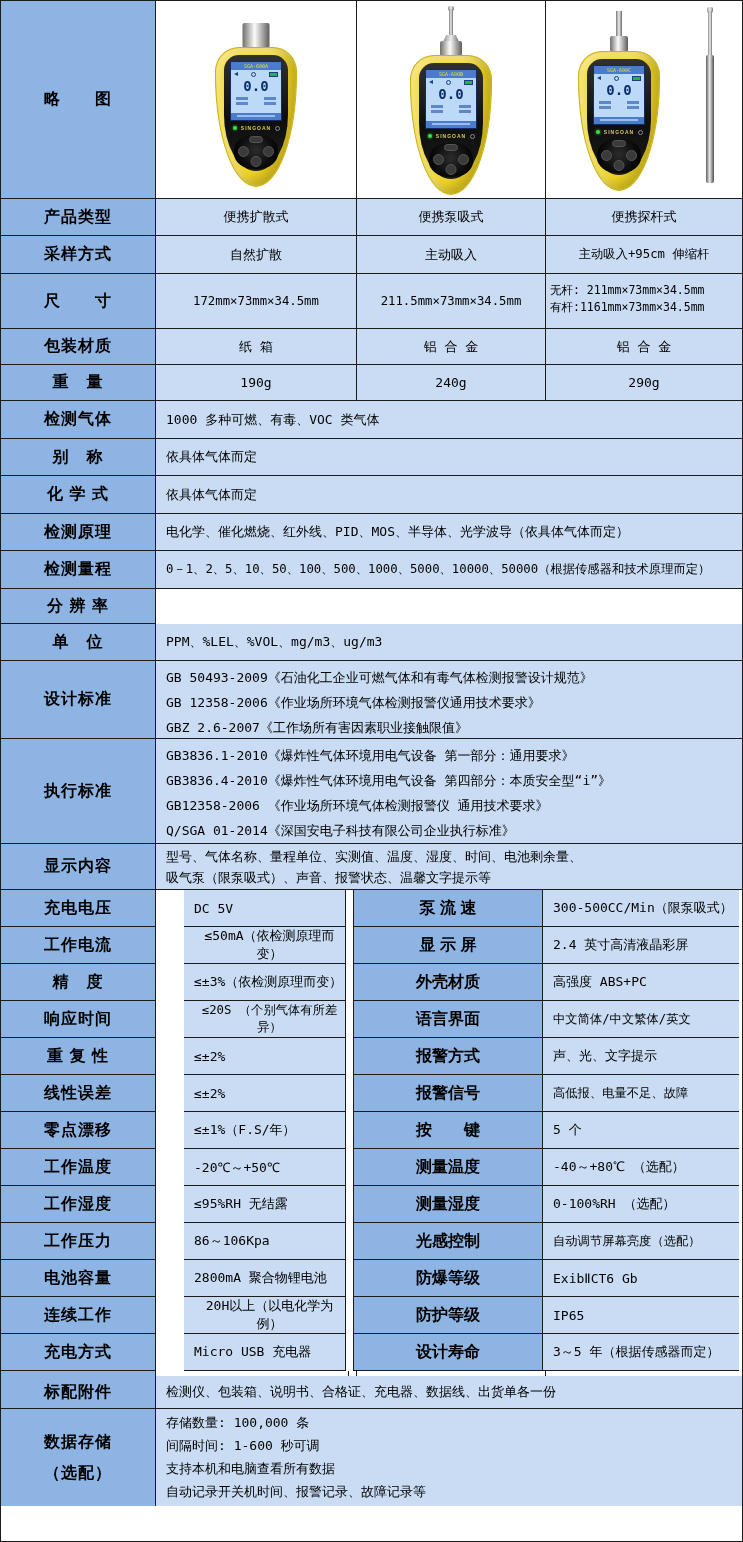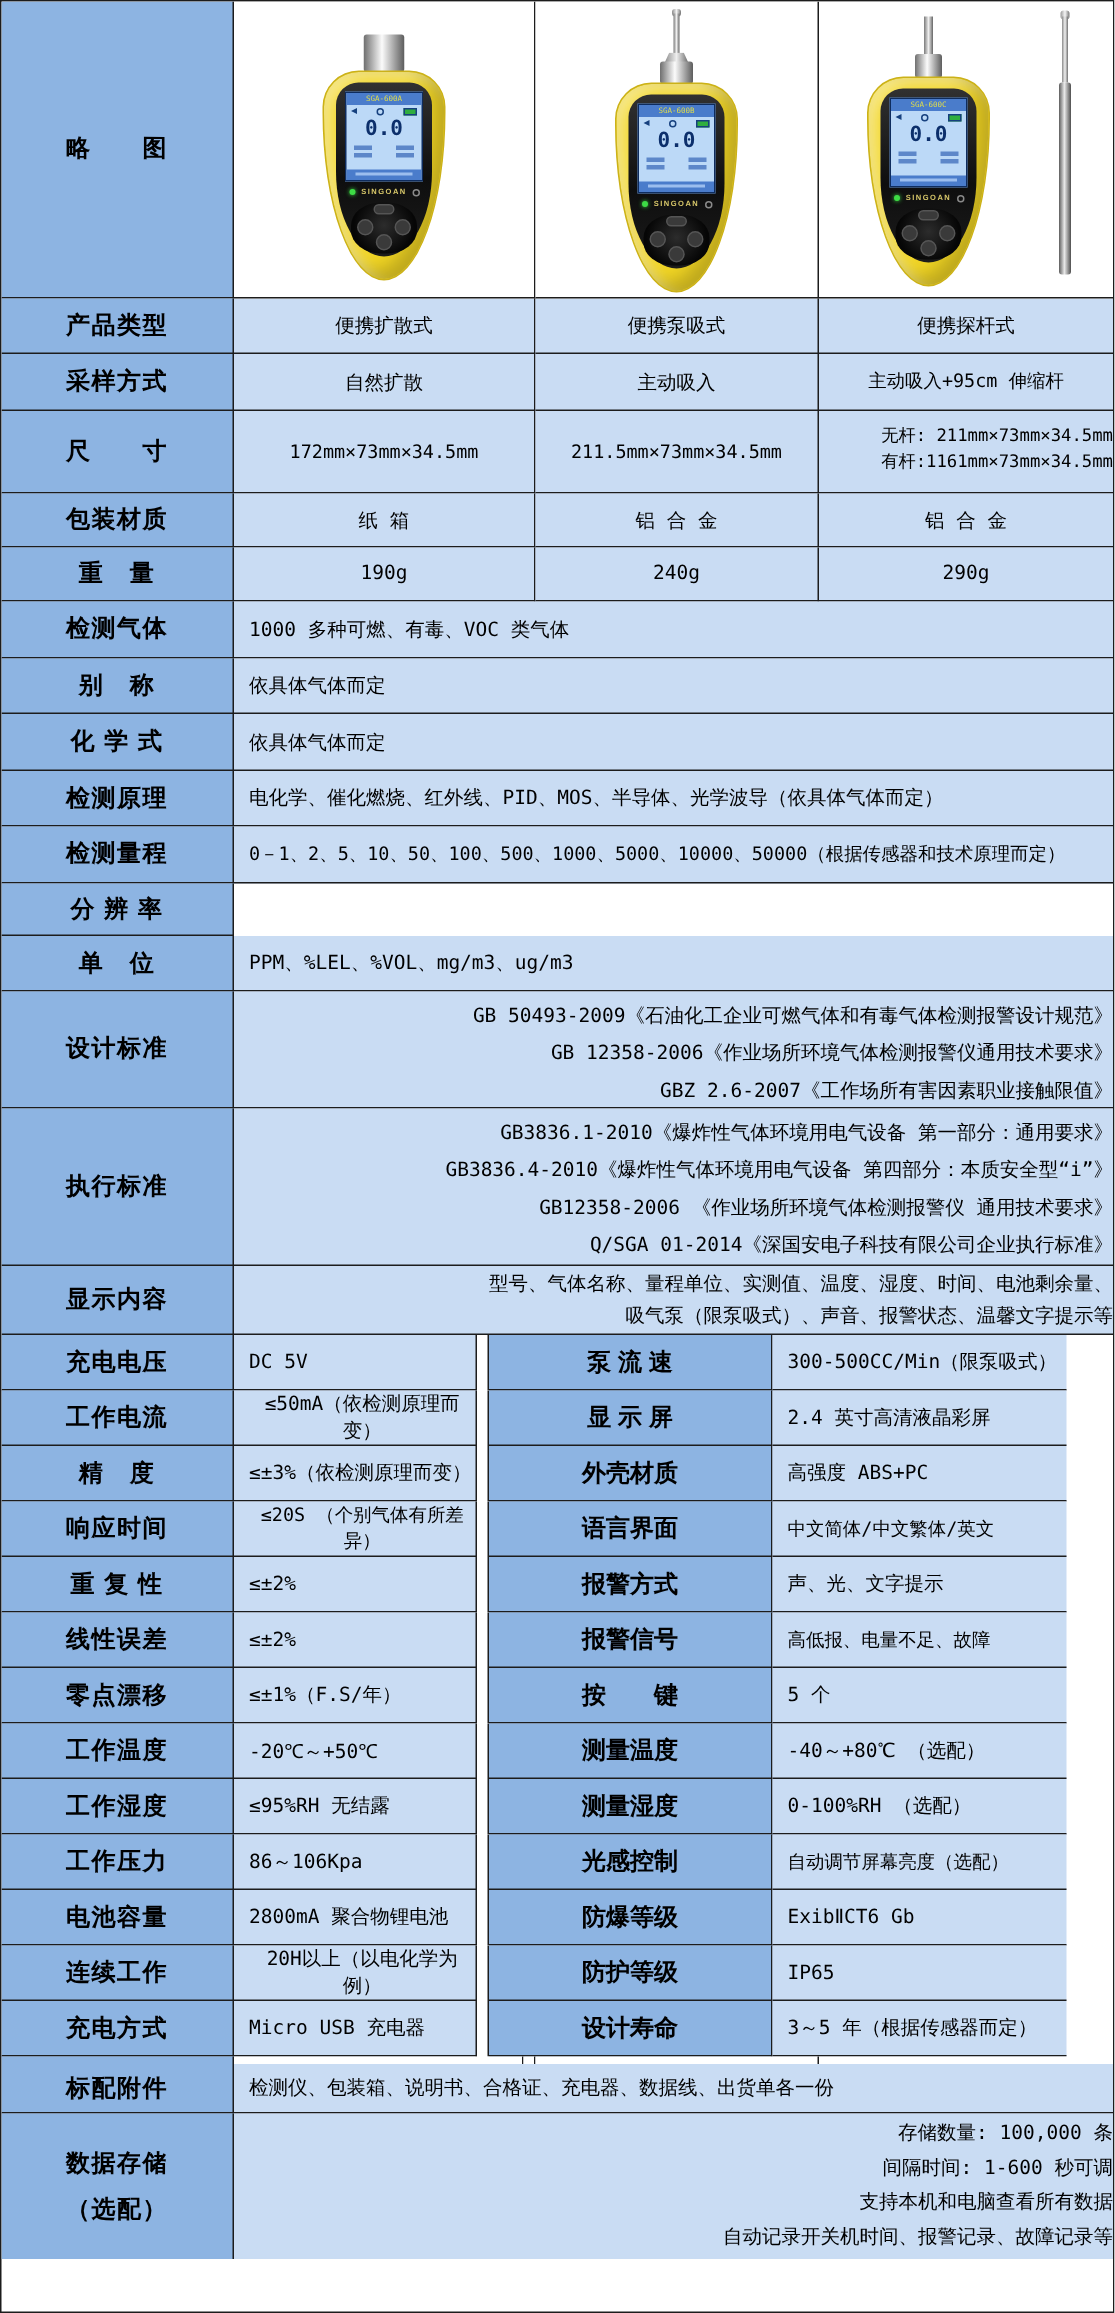--- a/index.html
+++ b/index.html
@@ -14,24 +14,24 @@
       font-weight:bold;font-size:16px;letter-spacing:1px;}
   .c2{width:201px;}
   .c3{width:189px;}
   .c4{width:196px;border-right:none;}
   .lightbg{background:#C9DCF3;}
   .center{justify-content:center;text-align:center;}
   .val{font-family:"DejaVu Sans Mono","Liberation Sans",monospace;font-size:13px;}
   .pad{padding-left:10px;text-align:center;}
   .wide{width:586px;border-right:none;}
   .lines{display:block;padding:4px 0 0 10px;}
-  .lines div{white-space:nowrap;text-align:right;}
+  .lines div{white-space:nowrap;}
   .midlab{background:#8DB4E2;justify-content:center;text-align:center;font-weight:bold;font-size:16px;}
   .gapcol{width:8px;background:#fff;border-right:1px solid #1c1c1c;border-bottom:none;}
-  .lval{width:162px;}
+  .lval{width:162px;margin-left:28px;}
   .mlab{width:189px;}
   .rval{width:196px;border-right:none;}
   .small{font-size:11.5px;line-height:17px;}
   .tight{font-size:12.3px;}
   .hstrip{display:flex;height:5px;}
   .hstrip div{box-sizing:border-box;height:5px;border-right:1px solid #1c1c1c;background:#fff;}
   .hstrip .hs1{width:155px;background:#8DB4E2;}
   .hstrip .hs2{width:193px;}
   .hstrip .hs3{width:8px;}
   .hstrip .hs4{width:189px;}

